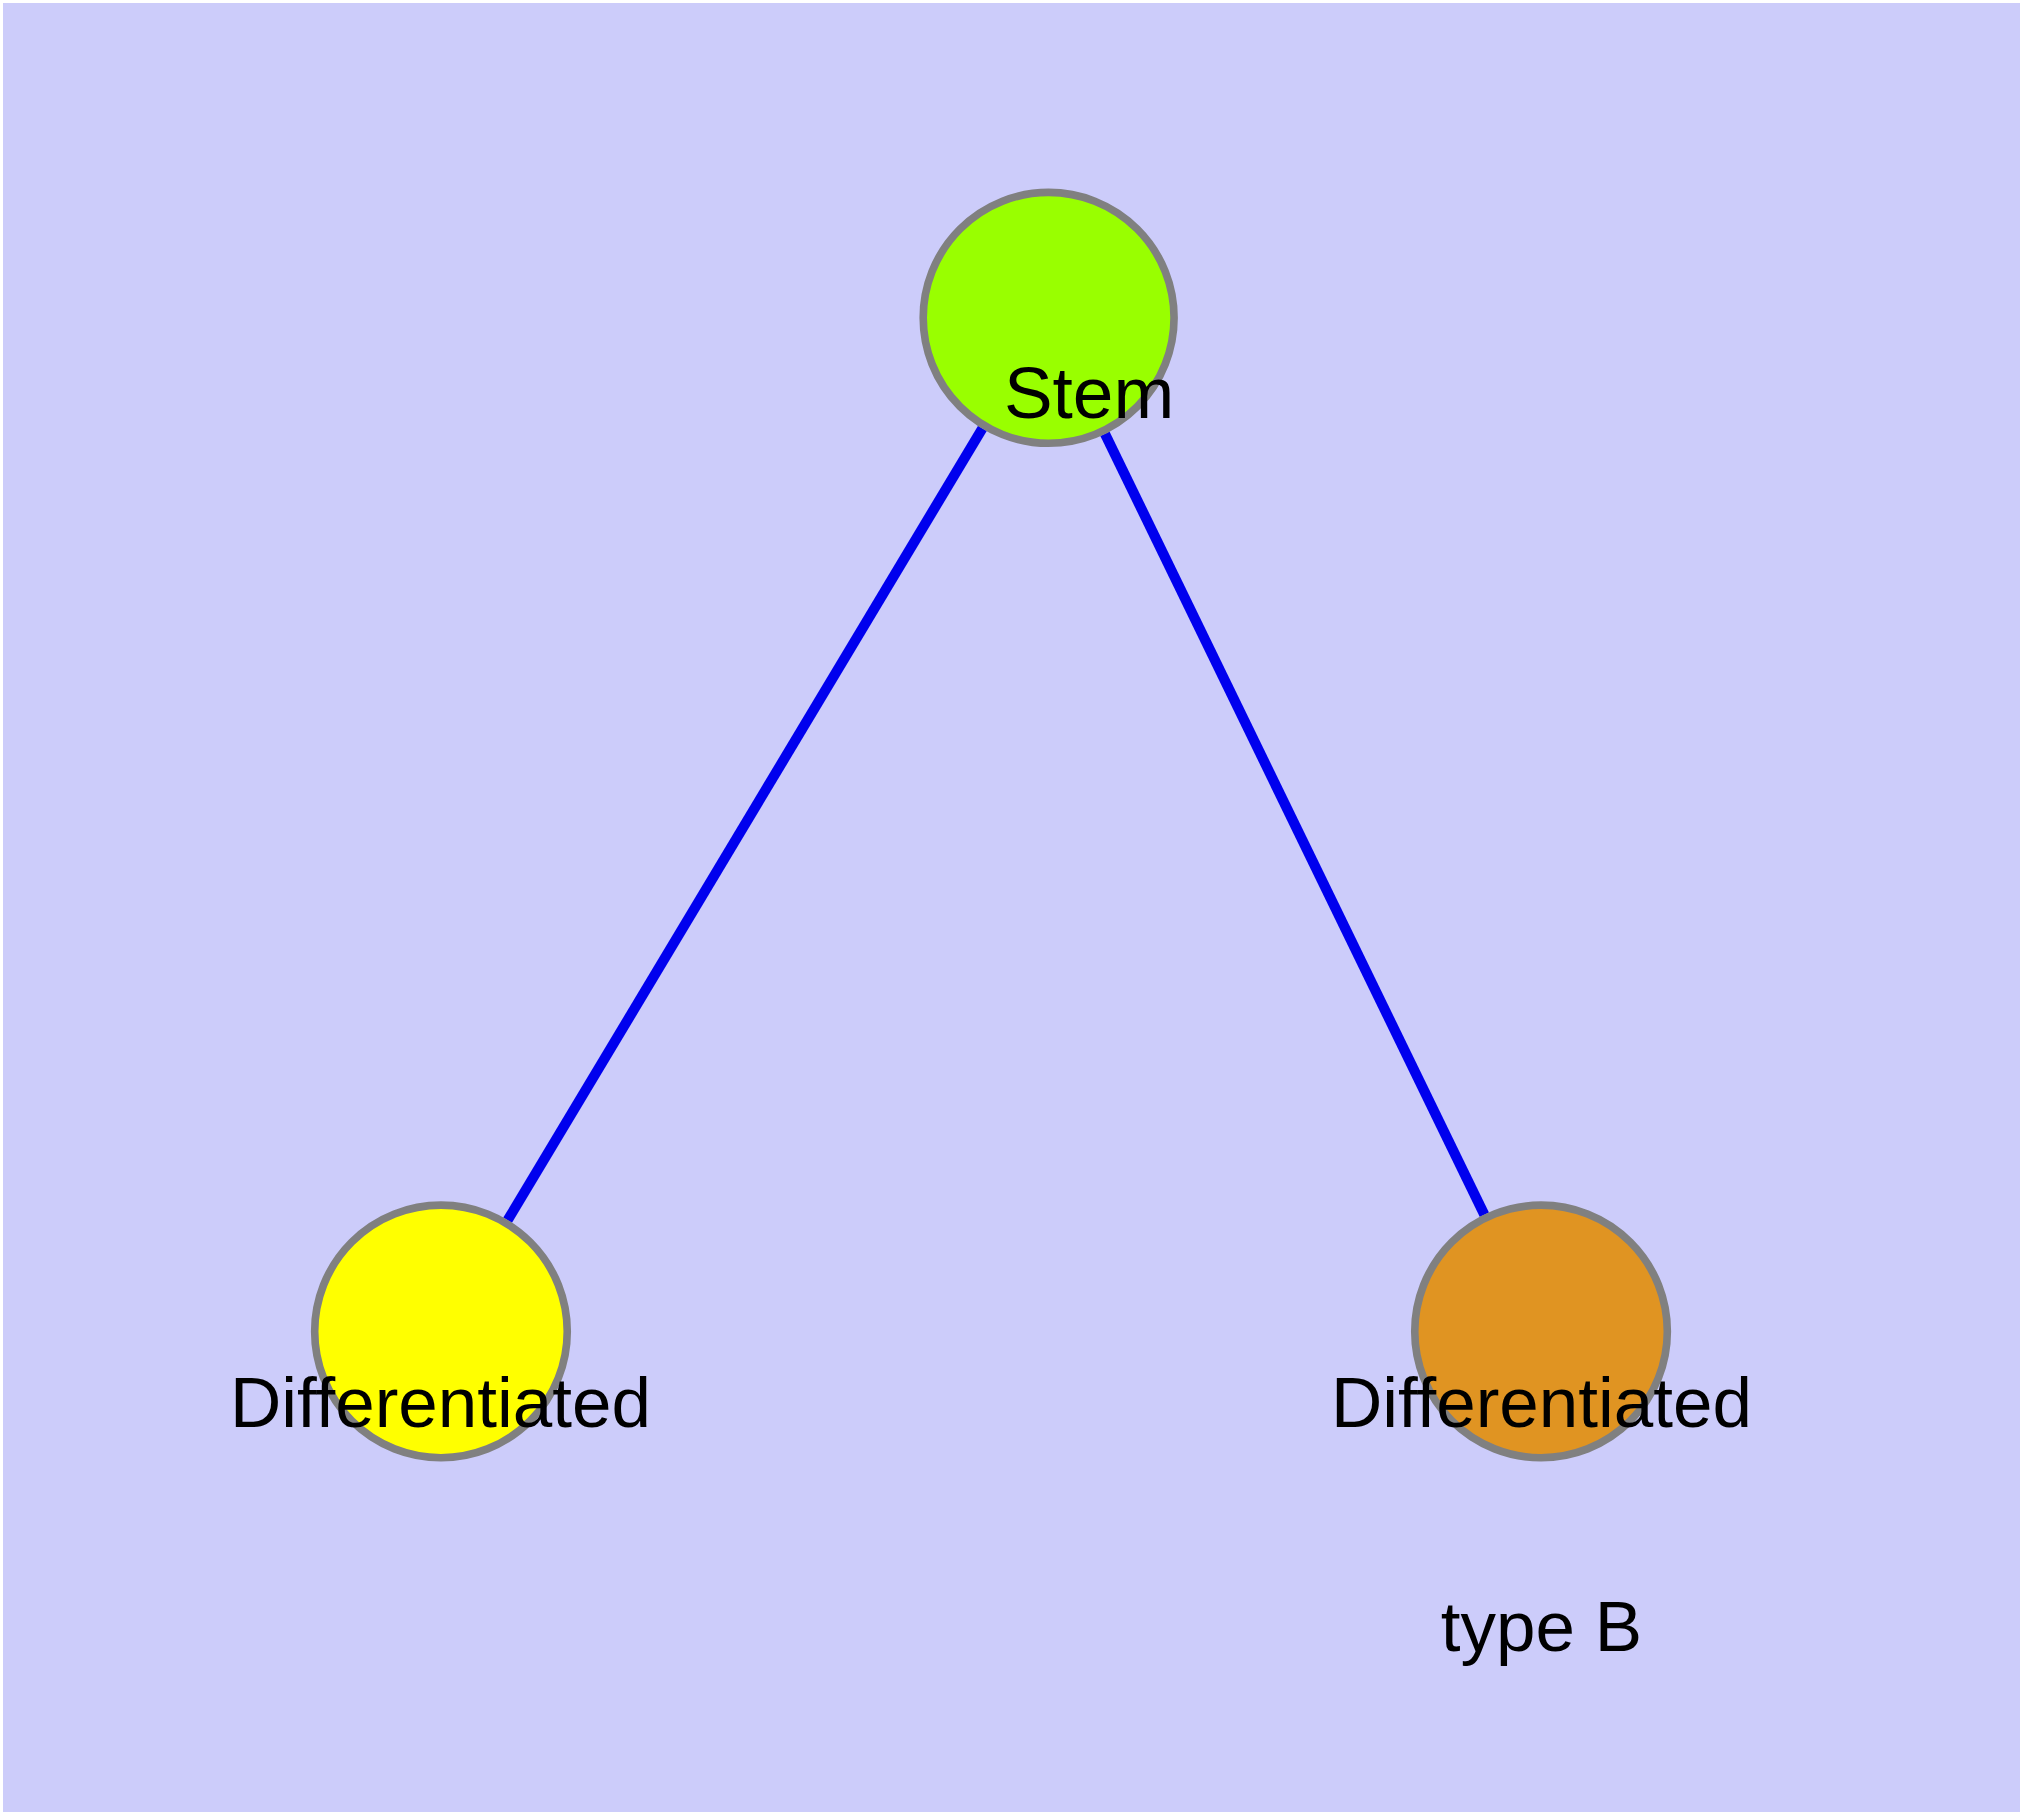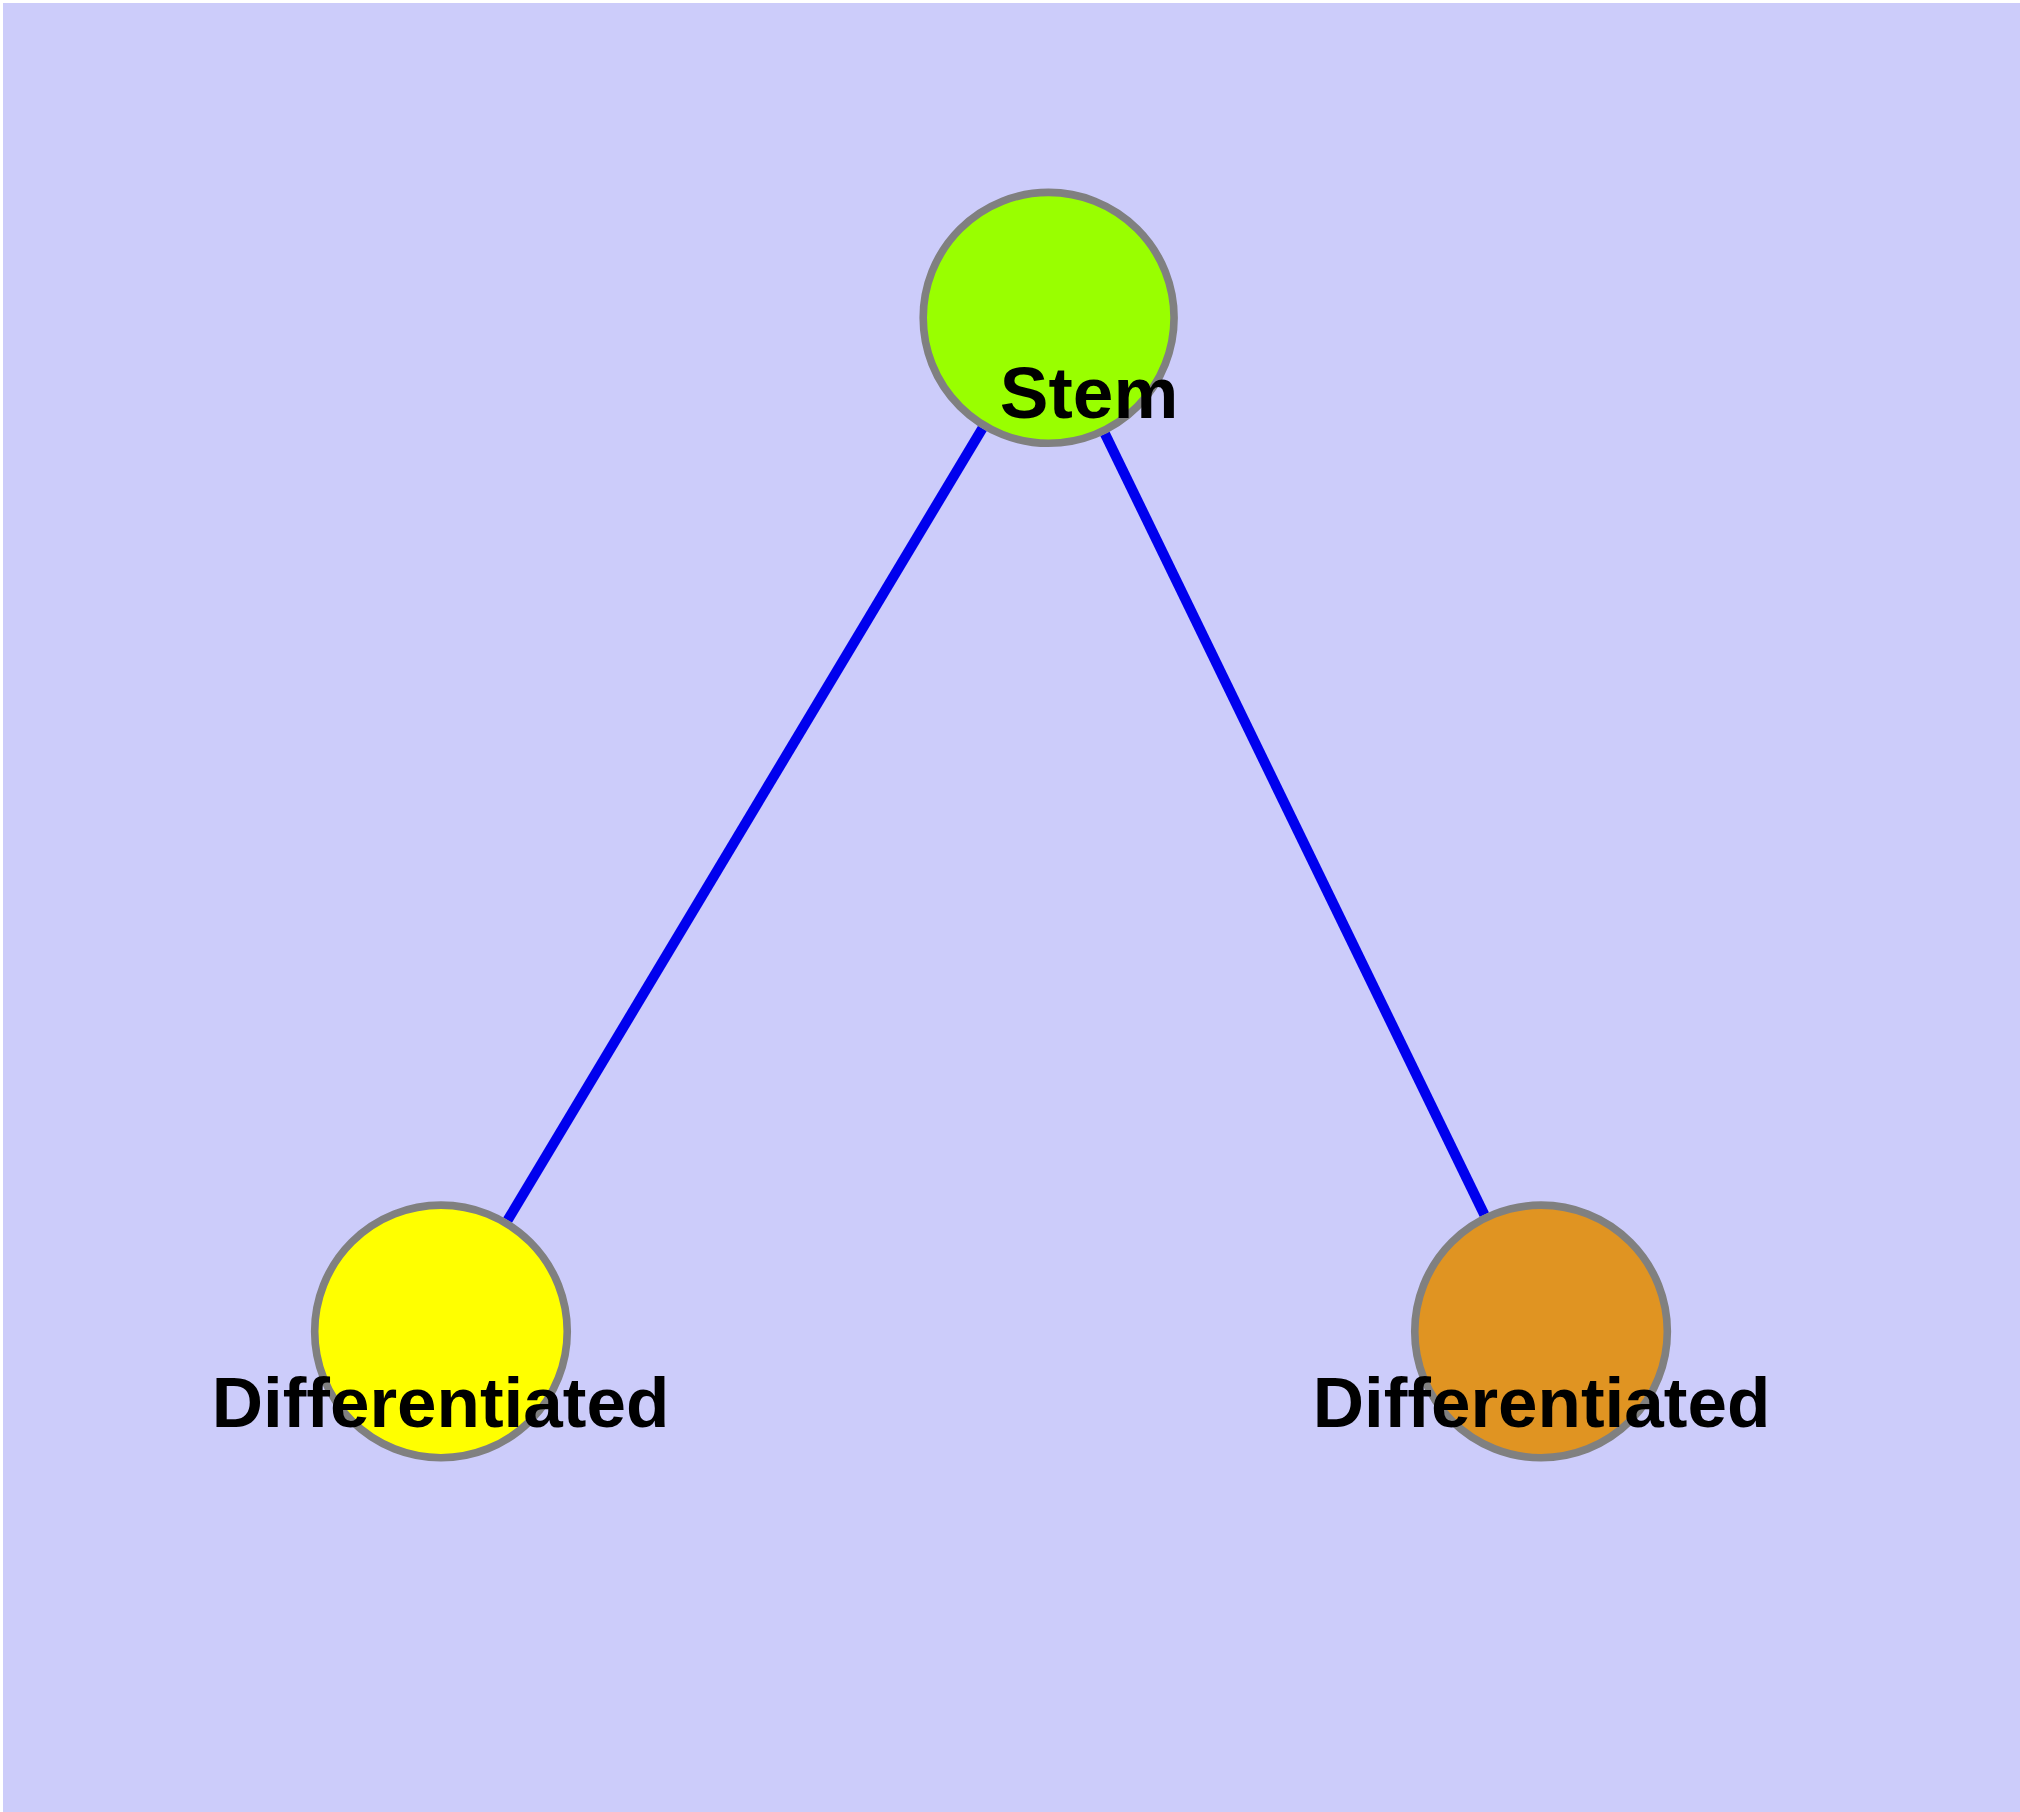--- a/index.html
+++ b/index.html
@@ -28,21 +28,21 @@
     left: 0;
     top: 0;
     width: 2021px;
     height: 1812px;
     display: block;
   }
   .node-label {
     position: absolute;
     text-align: center;
     color: #000000;
-    font-weight: bold;
+    font-weight: normal;
     line-height: 1.05;
     white-space: pre;
     pointer-events: none;
     font-family: "Liberation Sans", sans-serif;
   }
   #label-stem {
     font-size: 73px;
     left: 794px;
     top: 278px;
     width: 509px;
@@ -84,16 +84,17 @@
   <div class="node-label" id="label-stem">
     <span>Stem</span>
   </div>
 
   <div class="node-label" id="label-type-a">
     <div>Differentiated</div>
   </div>
 
   <div class="node-label" id="label-type-b">
     <div>Differentiated</div>
+    <div>type B</div>
   </div>
 
 </div>
 
 
 </body></html>

